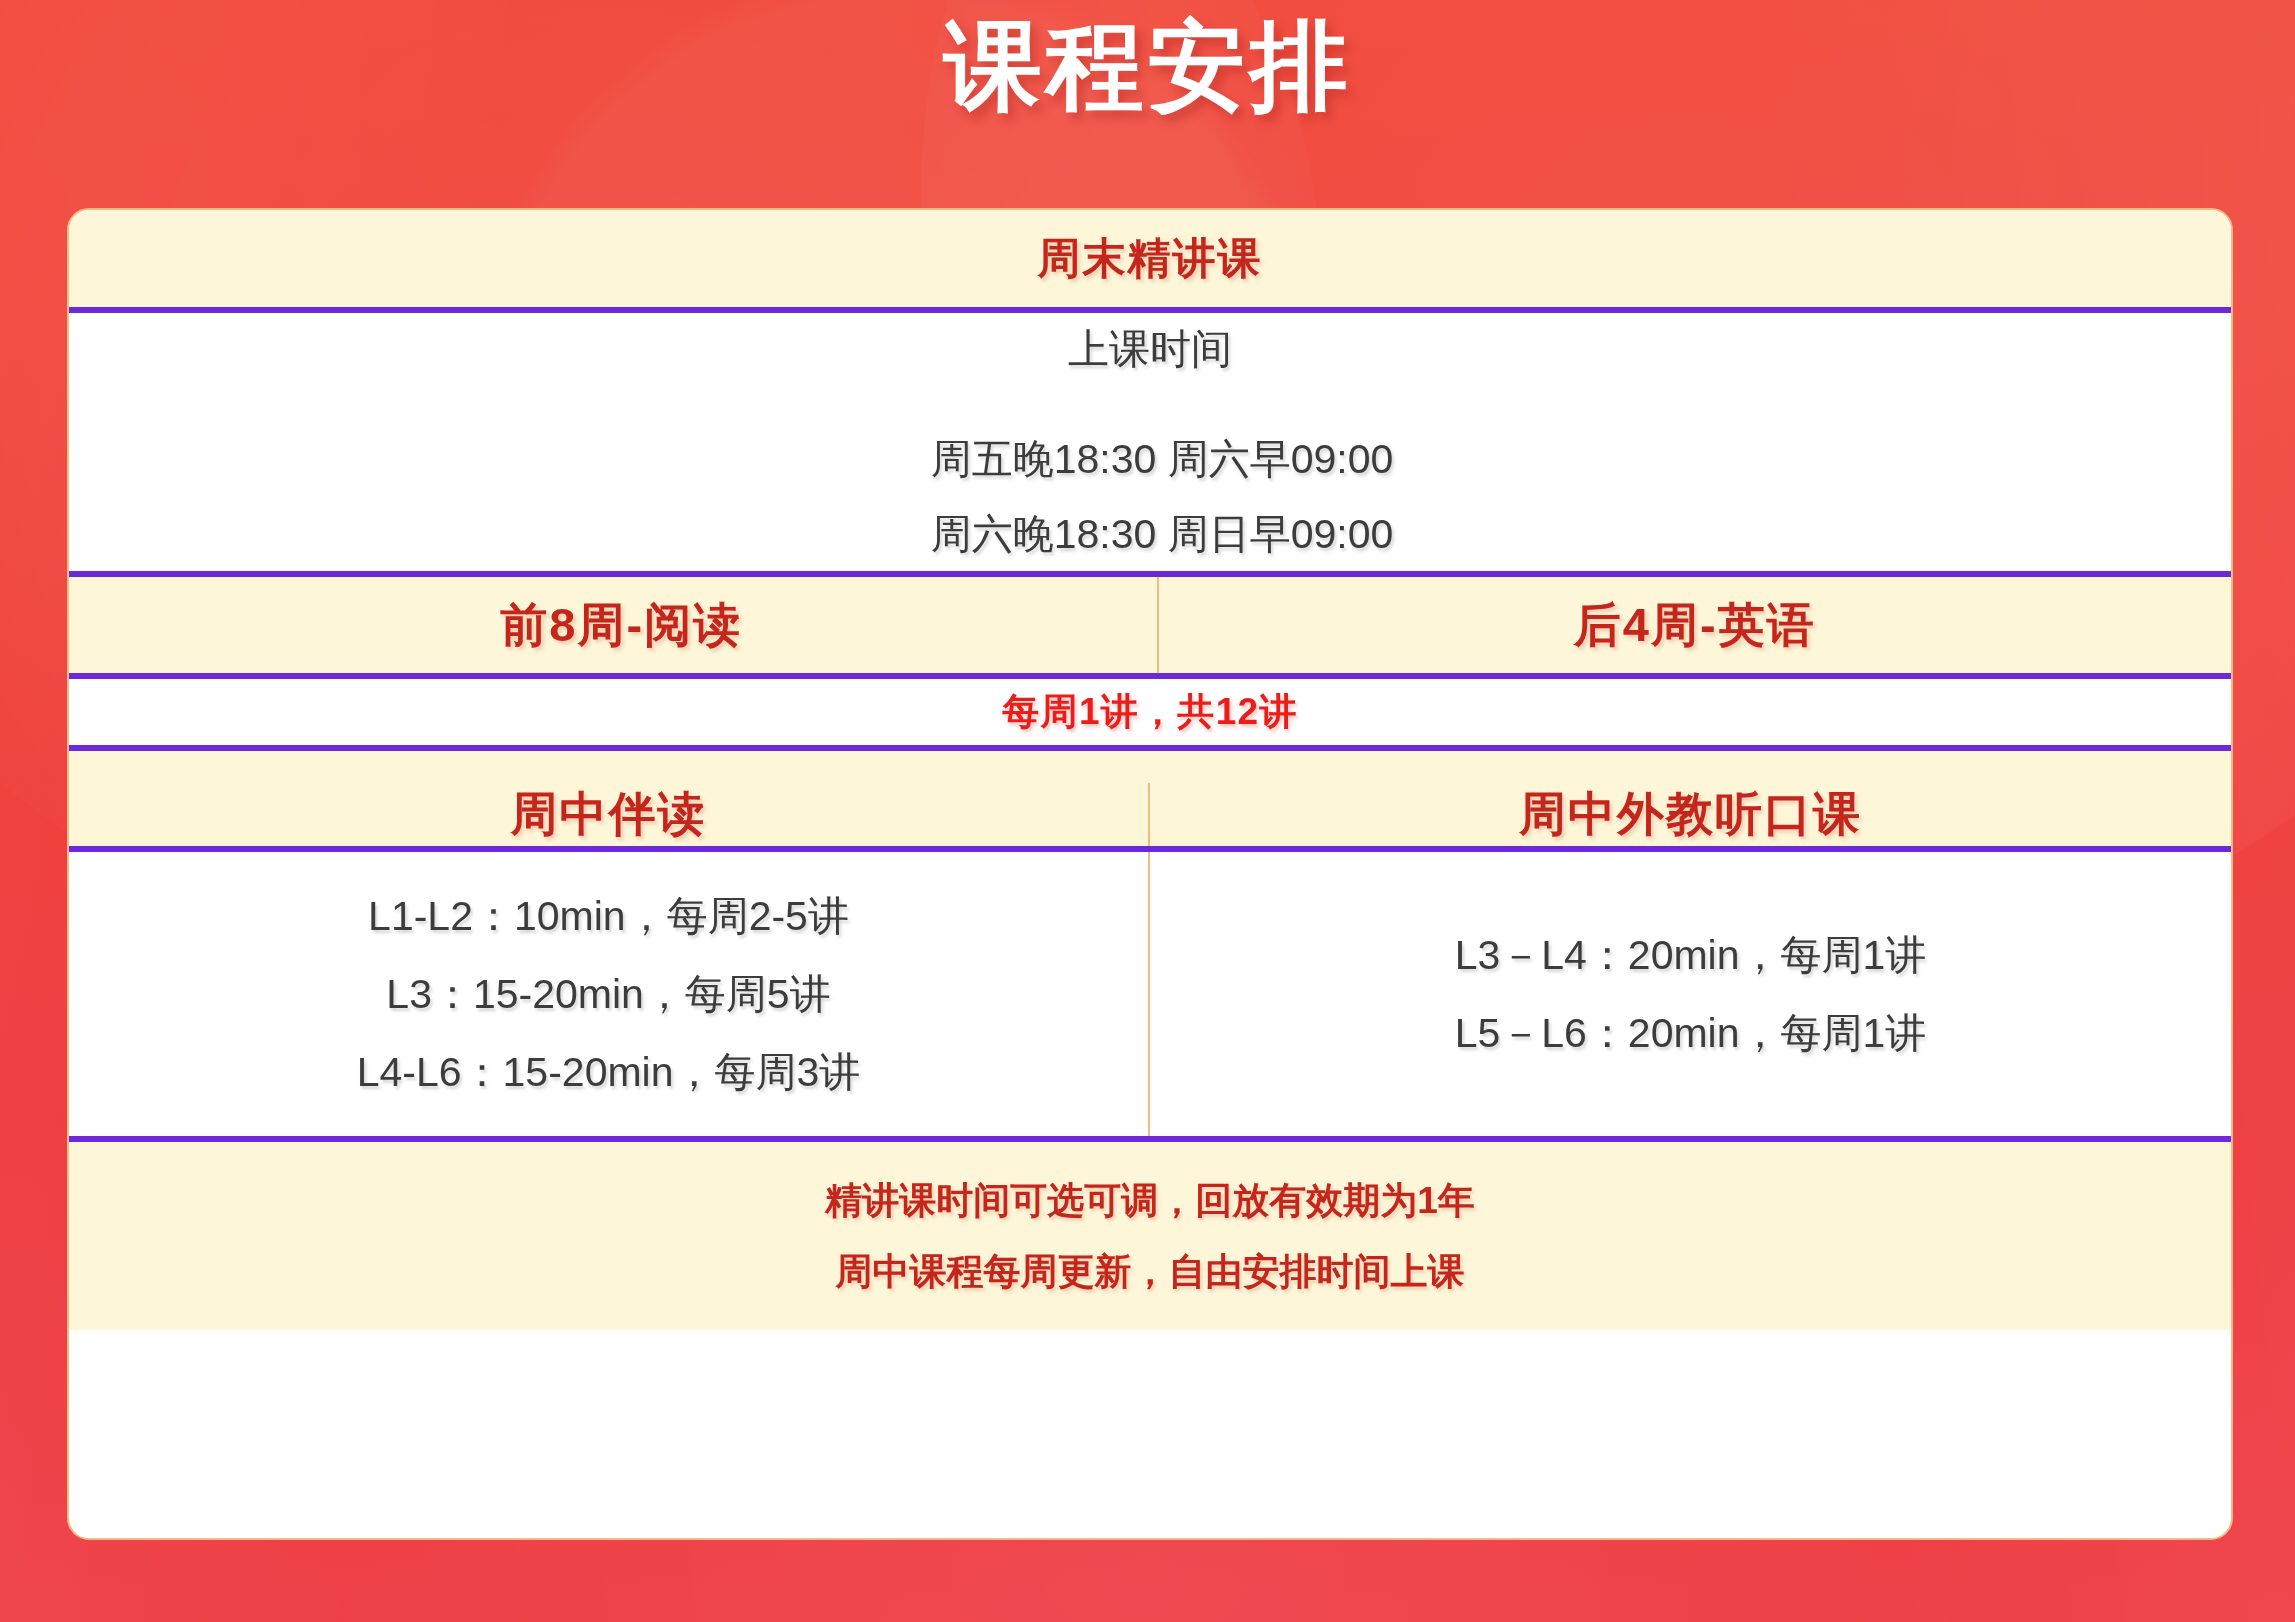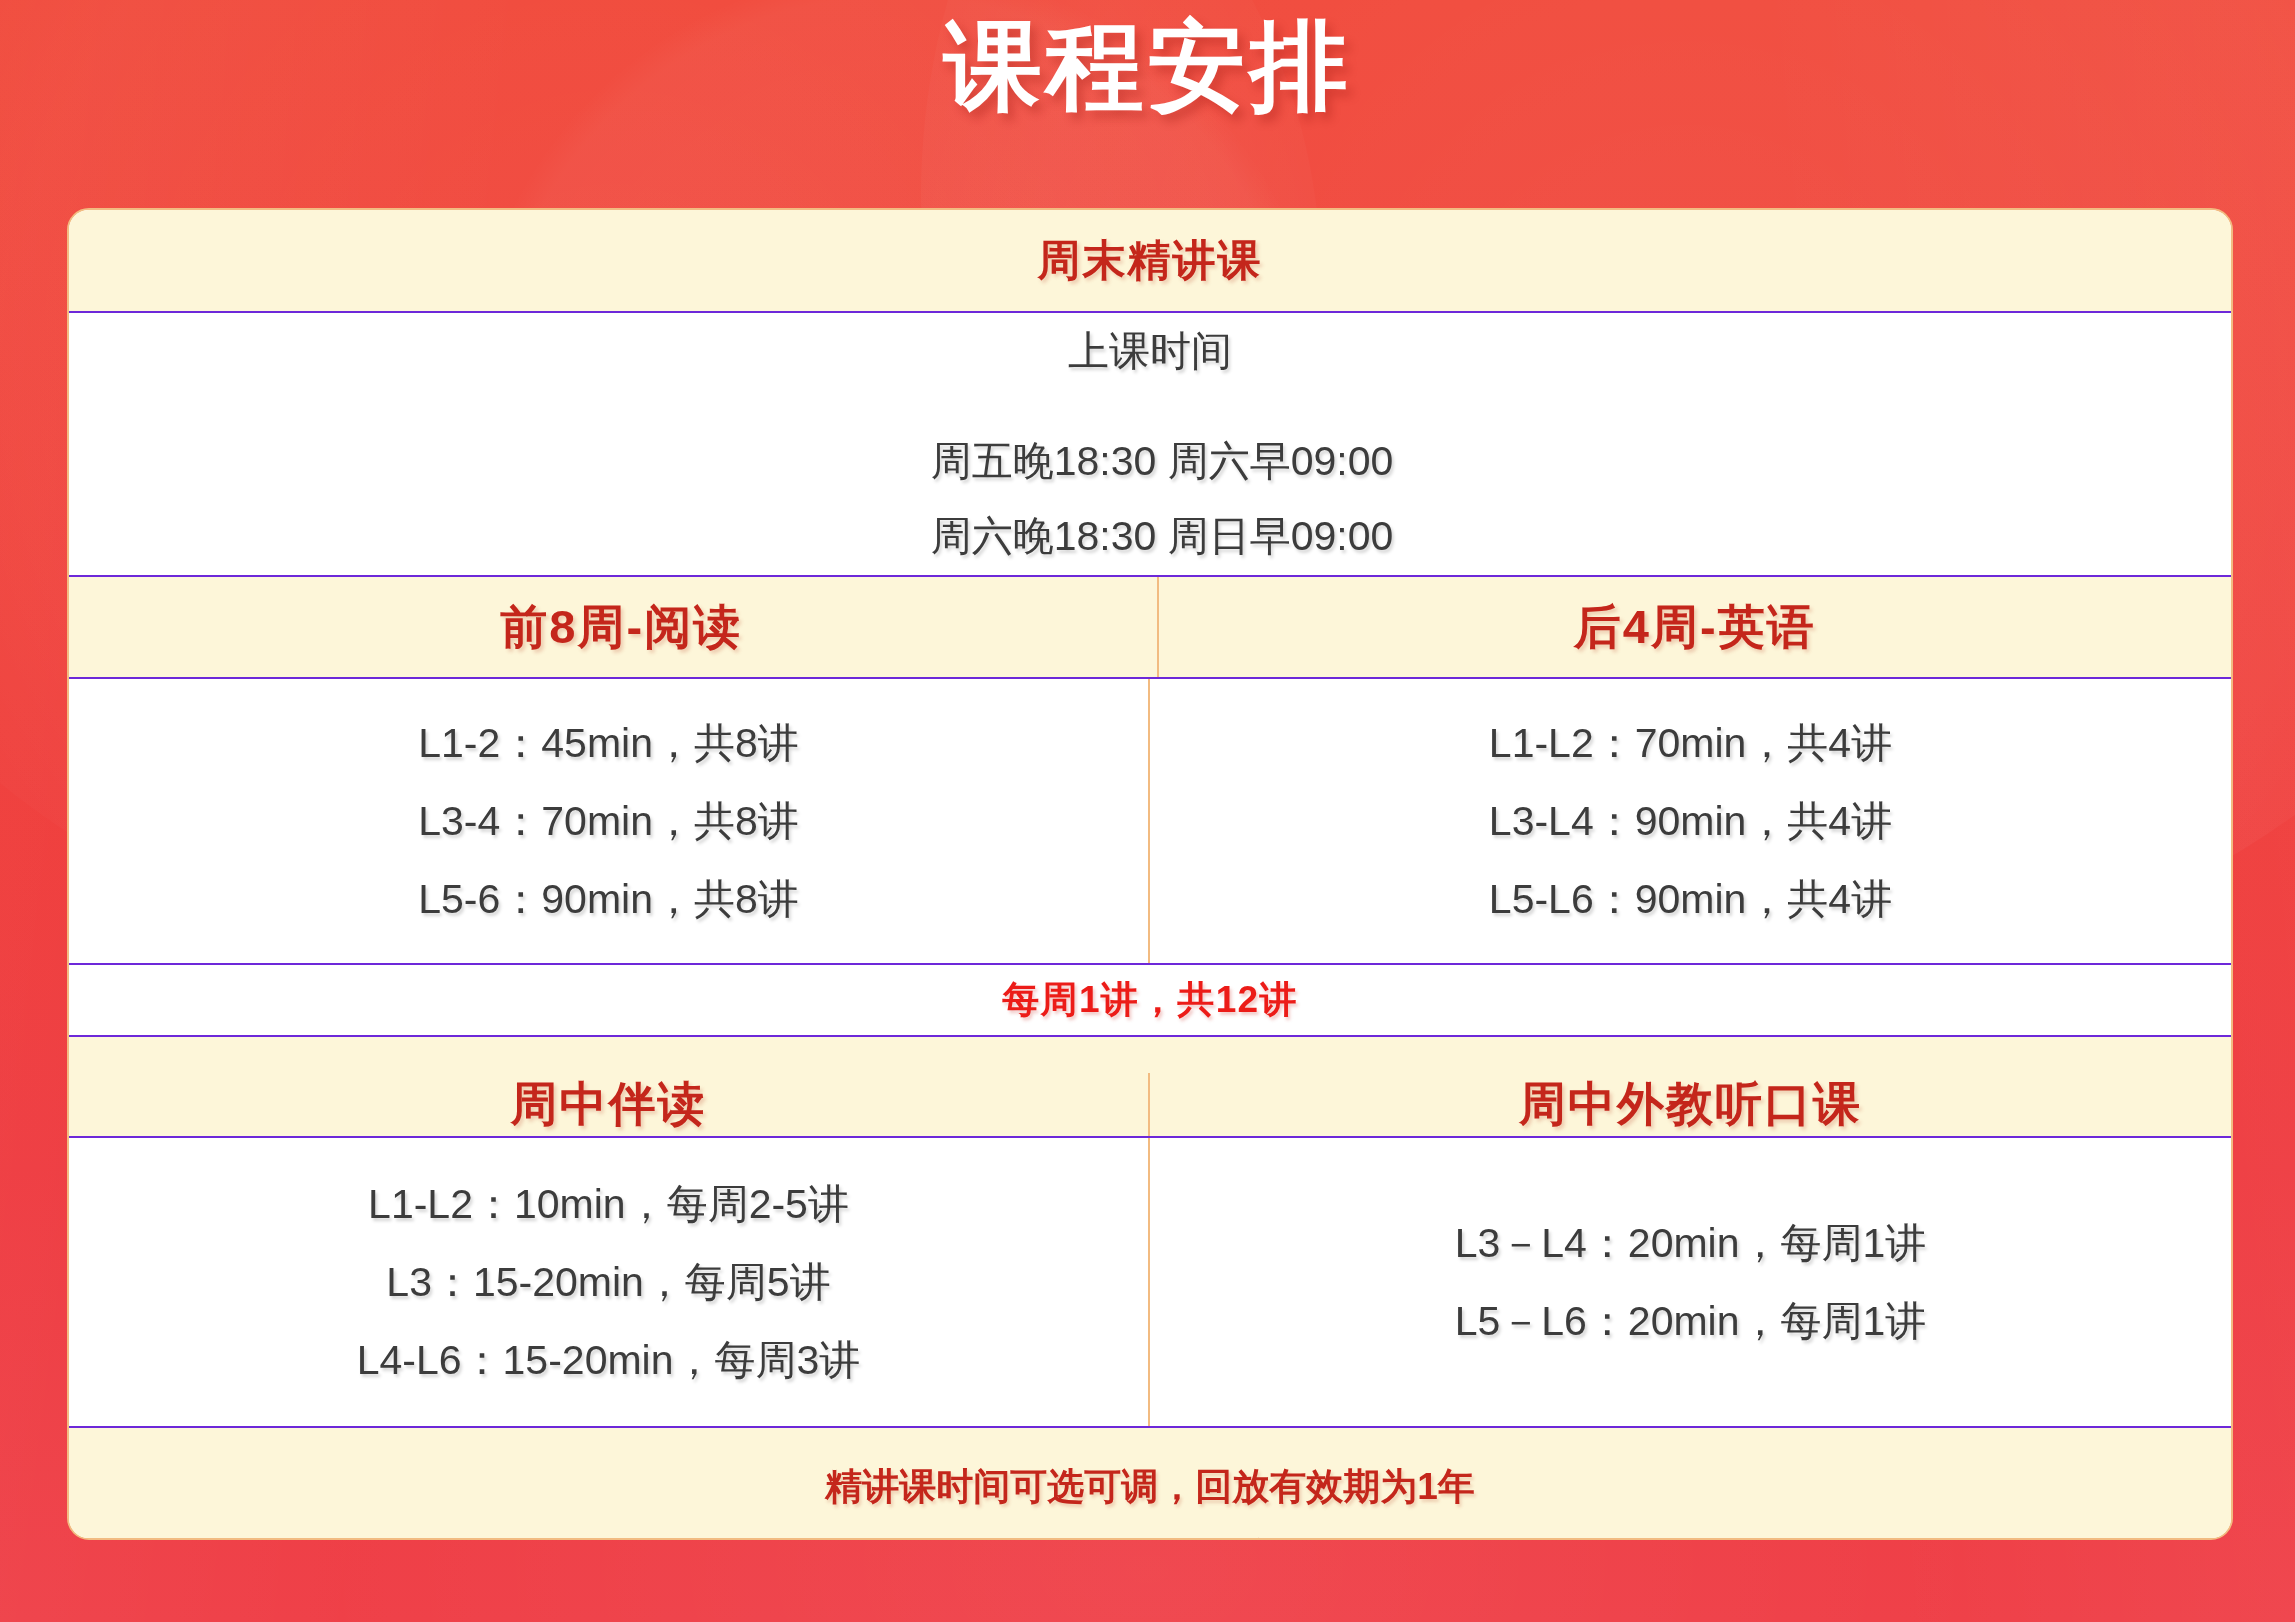--- a/index.html
+++ b/index.html
@@ -91,21 +91,21 @@
     height: 1332px;
     background: #ffffff;
     border: 2px solid #f2bb81;
     border-radius: 22px;
     overflow: hidden;
   }
 
   .row {
     width: 100%;
     display: flex;
-    border-bottom: 2px solid #6d28d9;
+    border-bottom: 6px solid #6d28d9;
   }
   .row:last-child { border-bottom: none; align-items: center; }
 
   .cream { background: #fdf6d9; }
   .white { background: #ffffff; }
 
   .full {
     width: 100%;
     display: flex;
     flex-direction: column;
@@ -225,32 +225,20 @@
 
   <div class="row cream r-band">
     <div class="half left">
       <span class="band-red">前8周-阅读</span>
     </div>
     <div class="half">
       <span class="band-red">后4周-英语</span>
     </div>
   </div>
 
-  <div class="row white r-detail-a">
-    <div class="half left">
-      <div class="detail-line">L1-2：45min，共8讲</div>
-      <div class="detail-line">L3-4：70min，共8讲</div>
-      <div class="detail-line">L5-6：90min，共8讲</div>
-    </div>
-    <div class="half">
-      <div class="detail-line">L1-L2：70min，共4讲</div>
-      <div class="detail-line">L3-L4：90min，共4讲</div>
-      <div class="detail-line">L5-L6：90min，共4讲</div>
-    </div>
-  </div>
 
   <div class="row white r-every">
     <div class="full">
       <span class="every-line">每周1讲，共12讲</span>
     </div>
   </div>
 
   <div class="row cream r-band2">
     <div class="half left">
       <span class="band-red">周中伴读</span>

